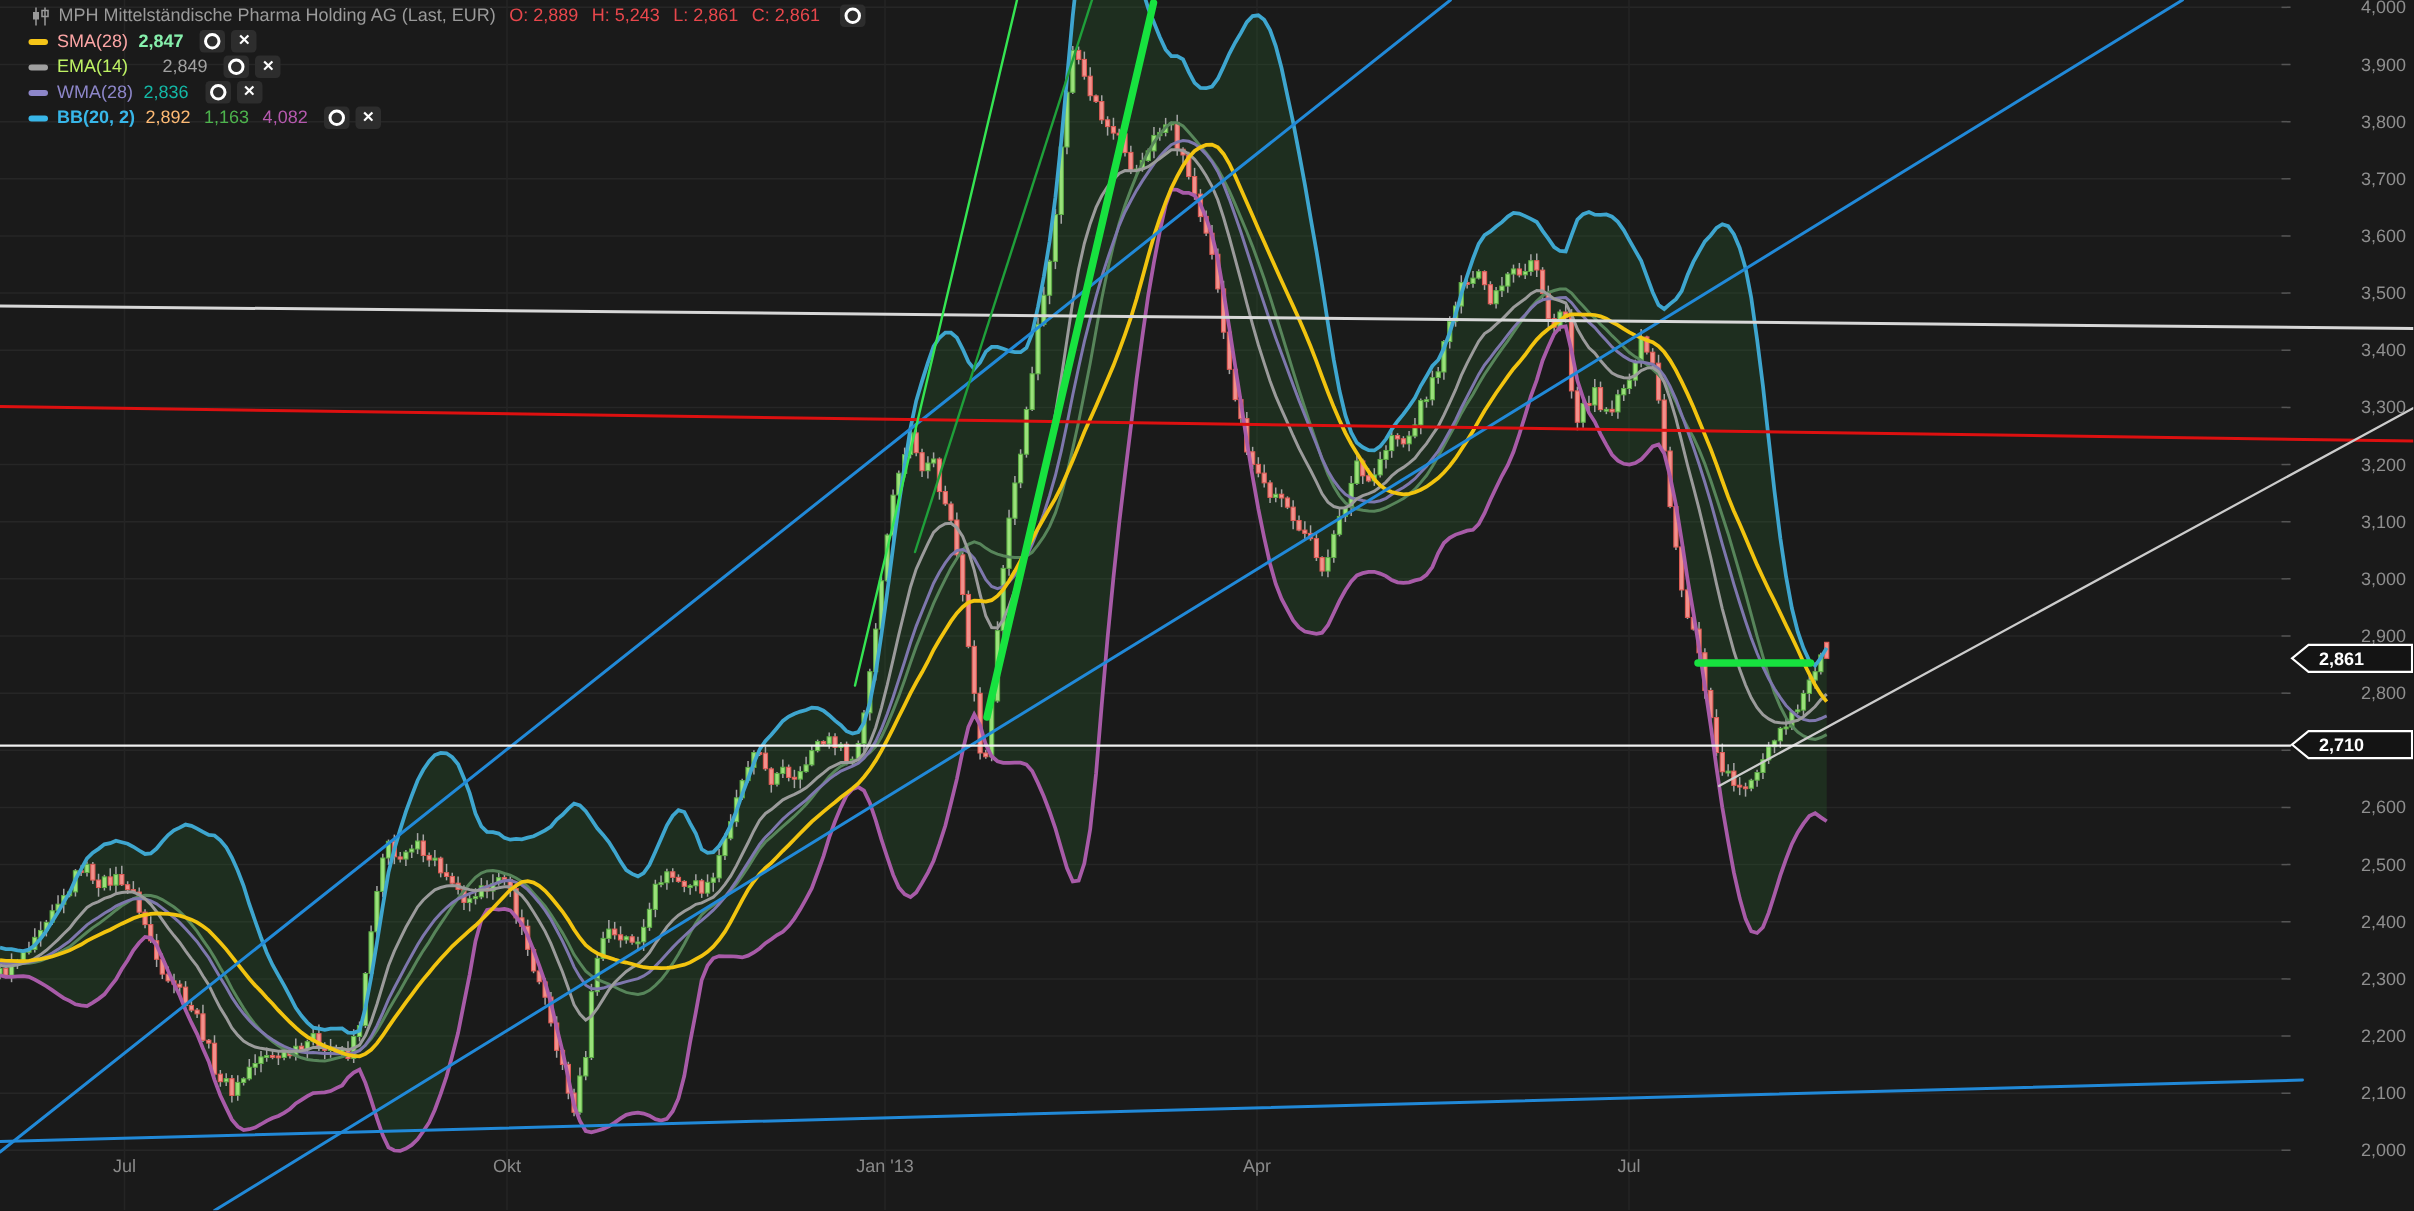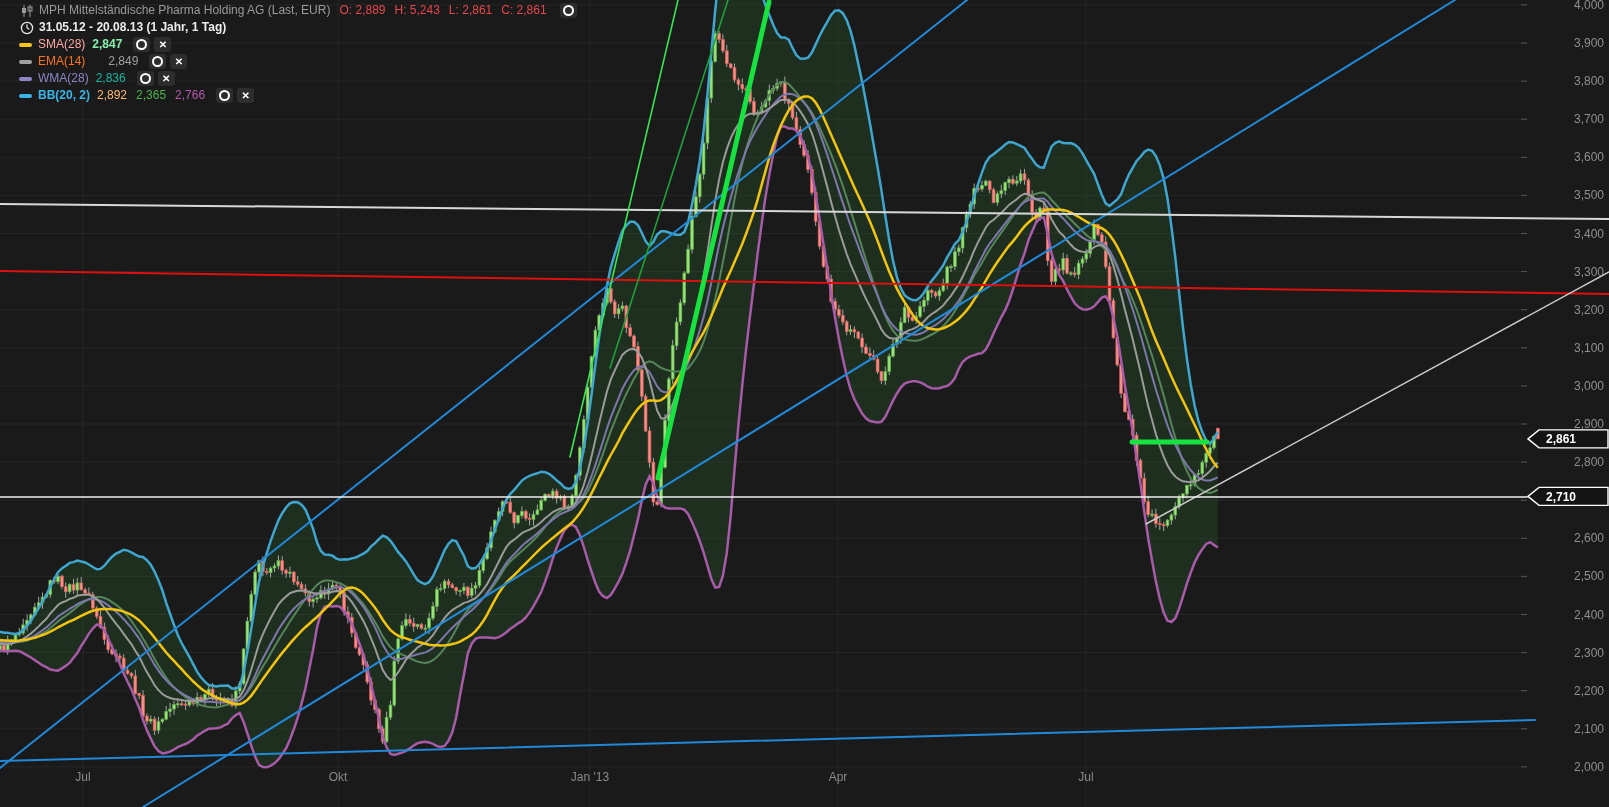--- a/index.html
+++ b/index.html
@@ -14,21 +14,21 @@
   .ohlc{color:#e8474c;margin-left:9px;}
   .ohlc span{margin-right:9px;}
   .period{color:#ececec;font-weight:bold;}
   .swatch{display:inline-block;width:13px;height:4px;border-radius:2px;margin-right:6px;}
   .mini-btn{display:inline-flex;align-items:center;justify-content:center;width:17px;height:15px;
     background:#2d2d2d;border-radius:3px;margin-left:4px;color:#fff;font-weight:bold;font-size:10px;
     cursor:pointer;}
   .mini-btn .ring{width:7px;height:7px;border:2px solid #fff;border-radius:50%;}
   .chart-icon,.clock-icon{display:inline-flex;width:15px;height:15px;margin-right:5px;align-items:center;justify-content:center;}
   .c-sma{color:#fca5a5;} .v-sma{color:#86efac;margin-left:7px;font-weight:bold;}
-  .c-ema{color:#f97316;} .v-ema{color:#a0a0a0;margin-left:23px;}
+  .c-ema{color:#bef264;} .v-ema{color:#a0a0a0;margin-left:23px;}
   .c-wma{color:#8d86c9;} .v-wma{color:#14b8a6;margin-left:7px;}
   .c-bb{color:#38b6e8;font-weight:bold;}  .v-bb1{color:#fdba74;margin-left:7px;}
   .v-bb2{color:#4db34d;margin-left:9px;} .v-bb3{color:#b559ae;margin-left:9px;}
 </style>
 </head>
 <body>
 
 <div id="stage">
   <div id="chart-root">
       <svg width="1609" height="807" viewBox="0 0 1609 807" style="display:block">
@@ -789,30 +789,20 @@
       </span>
       <span class="instr">MPH Mittelständische Pharma Holding AG (Last, EUR)</span>
       <span class="ohlc">
         <span>O: 2,889</span><span>H: 5,243</span><span>L: 2,861</span><span>C: 2,861</span>
       </span>
       <span class="mini-btn">
           <span class="ring"></span>
         </span>
     </div>
     <div class="lrow">
-      <span class="clock-icon">
-        <svg width="14" height="14" viewBox="0 0 14 14">
-            <circle cx="7" cy="7" r="5.6" fill="none" stroke="#e8e8e8" stroke-width="1.3"></circle>
-            <line x1="7" y1="7" x2="7" y2="3.6" stroke="#e8e8e8" stroke-width="1.2"></line>
-            <line x1="7" y1="7" x2="9.4" y2="8.2" stroke="#e8e8e8" stroke-width="1.2"></line>
-          </svg>
-      </span>
-      <span class="period">31.05.12 - 20.08.13 (1 Jahr, 1 Tag)</span>
-    </div>
-    <div class="lrow">
       <span class="swatch" style="background:#f5c518"></span>
       <span class="c-sma">SMA(28)</span>
       <span class="v-sma">2,847</span>
       <span class="gap"></span>
       <span class="mini-btn">
           <span class="ring"></span>
         </span>
       <span class="mini-btn">
           <span>✕</span>
         </span>
@@ -838,22 +828,22 @@
           <span class="ring"></span>
         </span>
       <span class="mini-btn">
           <span>✕</span>
         </span>
     </div>
     <div class="lrow">
       <span class="swatch" style="background:#38b6e8"></span>
       <span class="c-bb">BB(20, 2)</span>
       <span class="v-bb1">2,892</span>
-      <span class="v-bb2">2,365</span>
-      <span class="v-bb3">2,766</span>
+      <span class="v-bb2">1,163</span>
+      <span class="v-bb3">4,082</span>
       <span class="gap"></span>
       <span class="mini-btn">
           <span class="ring"></span>
         </span>
       <span class="mini-btn">
           <span>✕</span>
         </span>
     </div>
   </div>
 </div>

